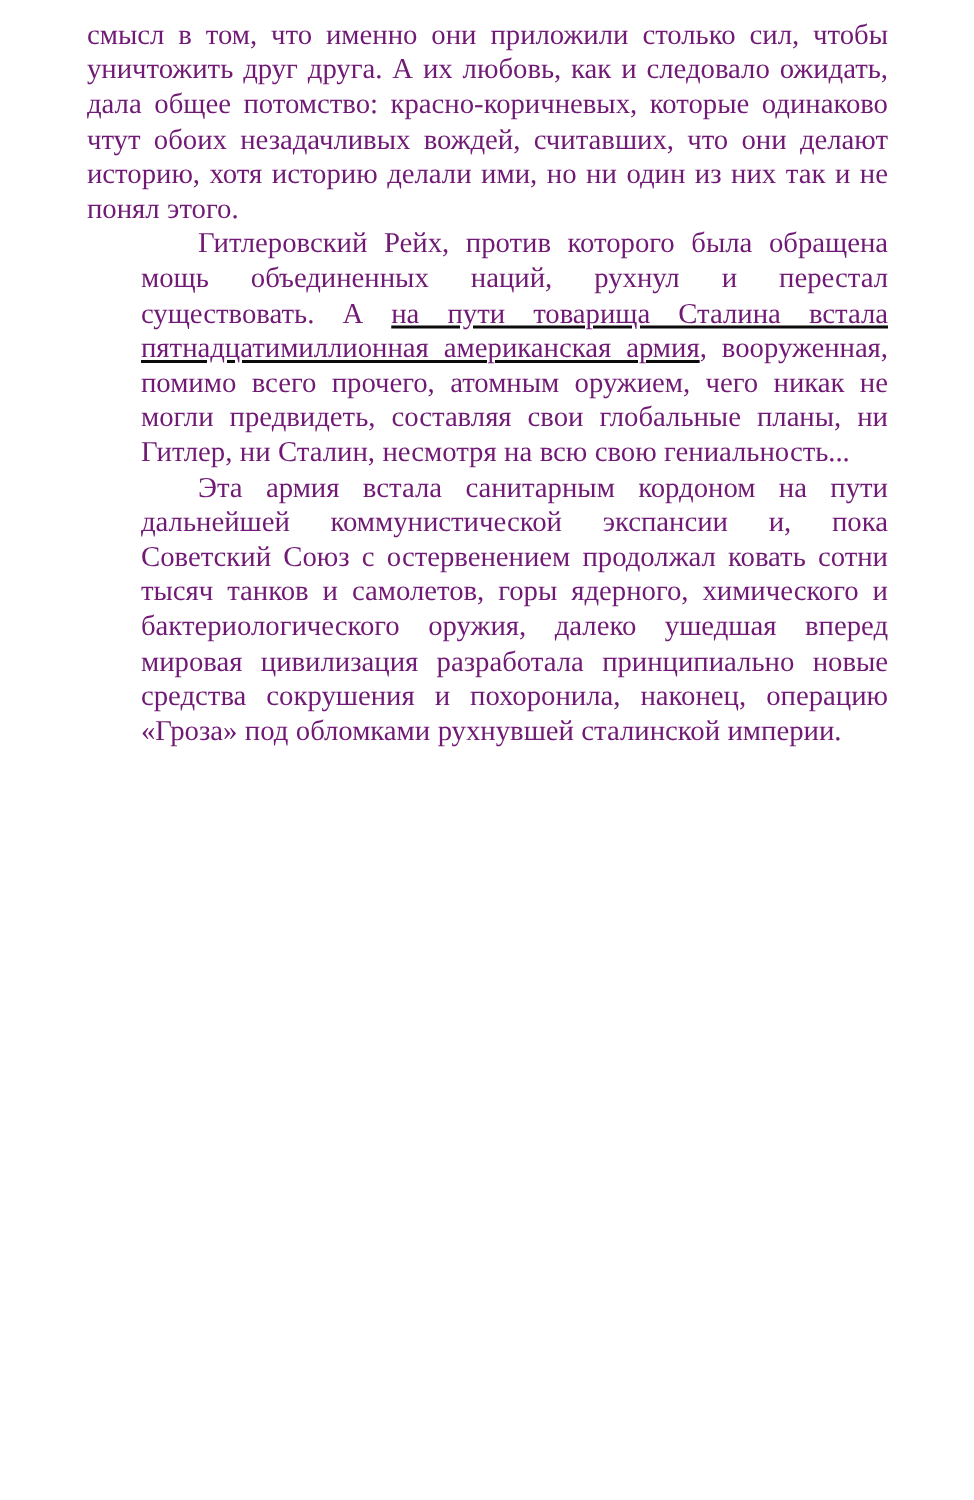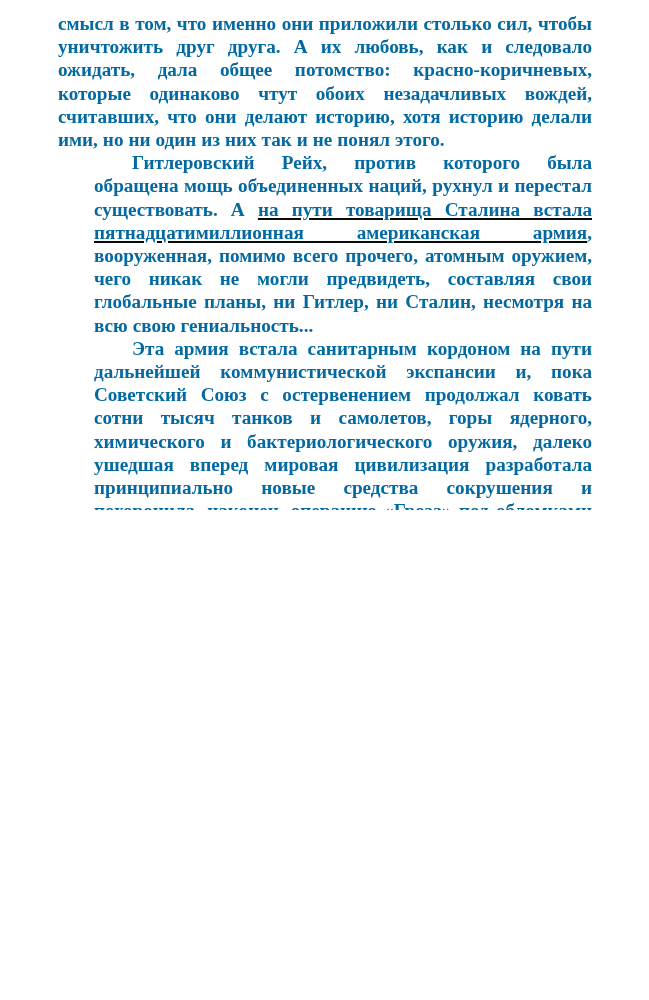--- a/index.html
+++ b/index.html
@@ -26,22 +26,22 @@
     left: 58px;
     top: 12px;
     width: 534px;
   }
 
   .para {
     margin: 0;
     padding: 0;
     font-size: 19.2px;
     line-height: 23.2px;
-    font-weight: bold;
-    color: #0369a1;
+    font-weight: normal;
+    color: #701a75;
     text-align: justify;
     text-indent: 38px;
     -webkit-font-smoothing: none;
     letter-spacing: -0.02px;
     word-spacing: 0.2px;
     hyphens: manual;
   }
 
   .para.first {
     text-indent: 0;

